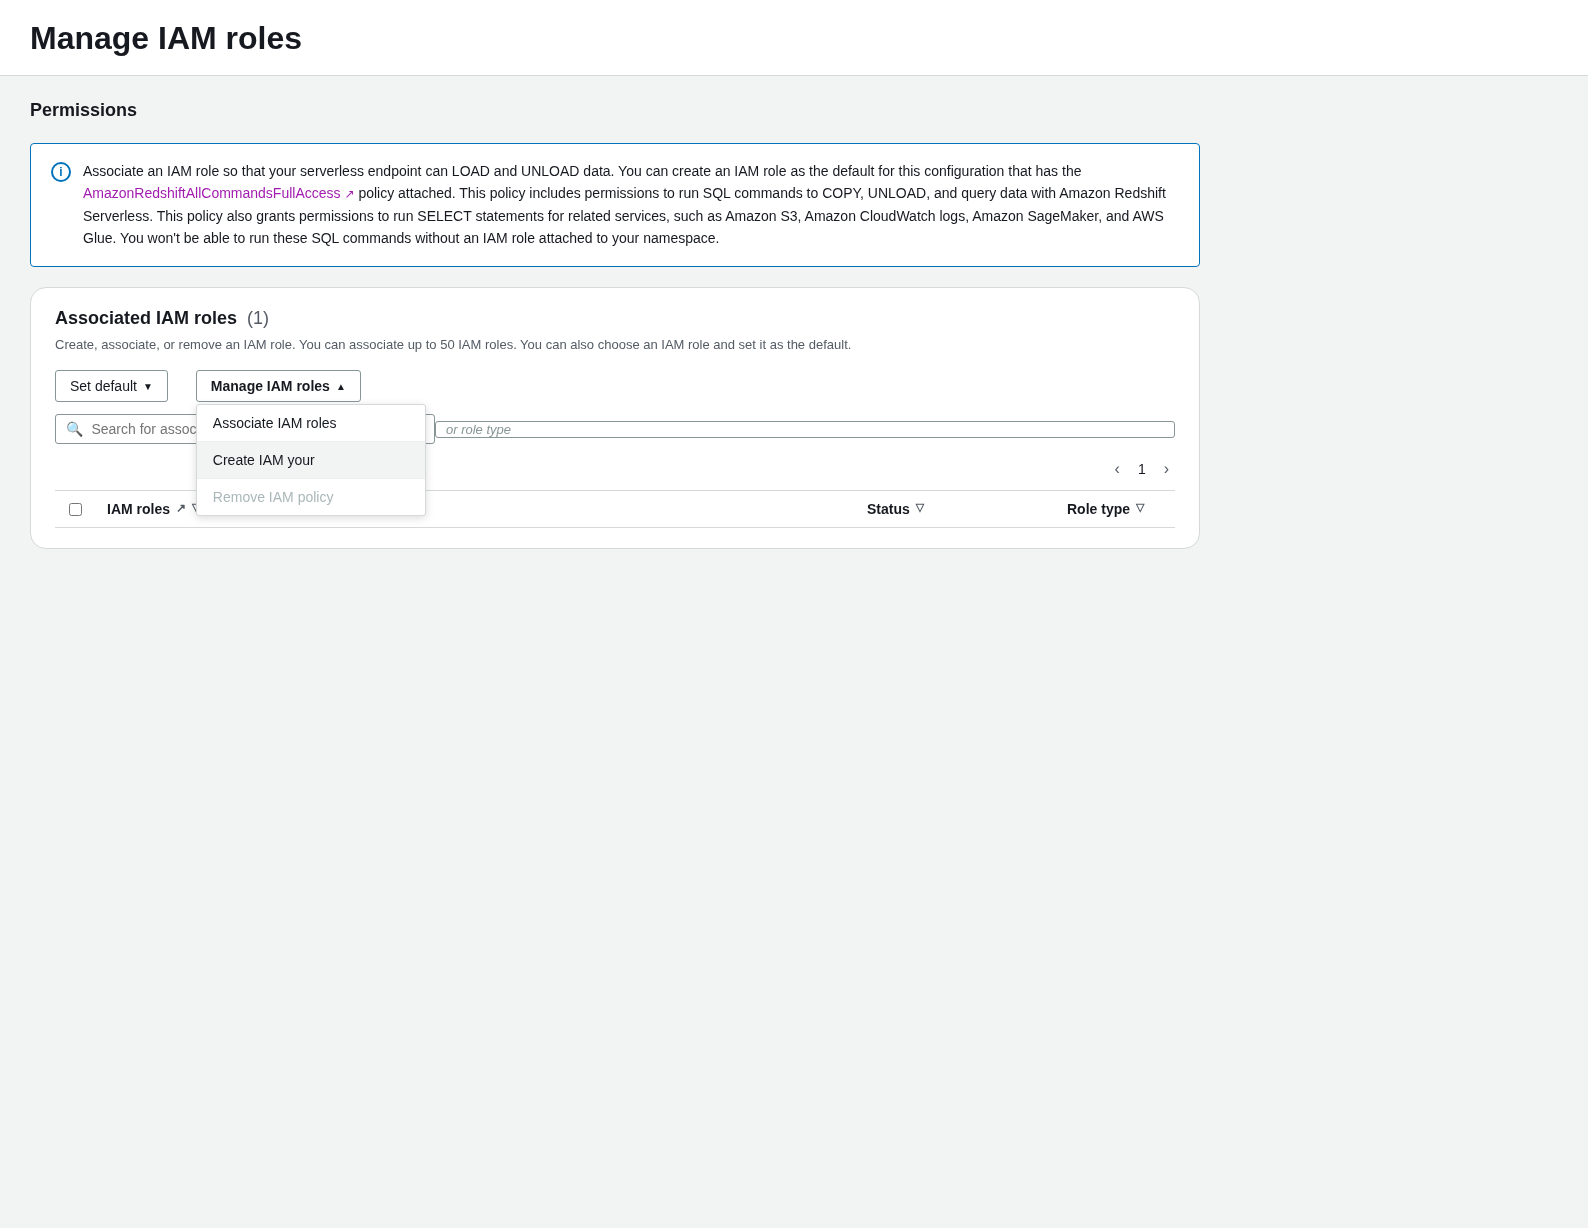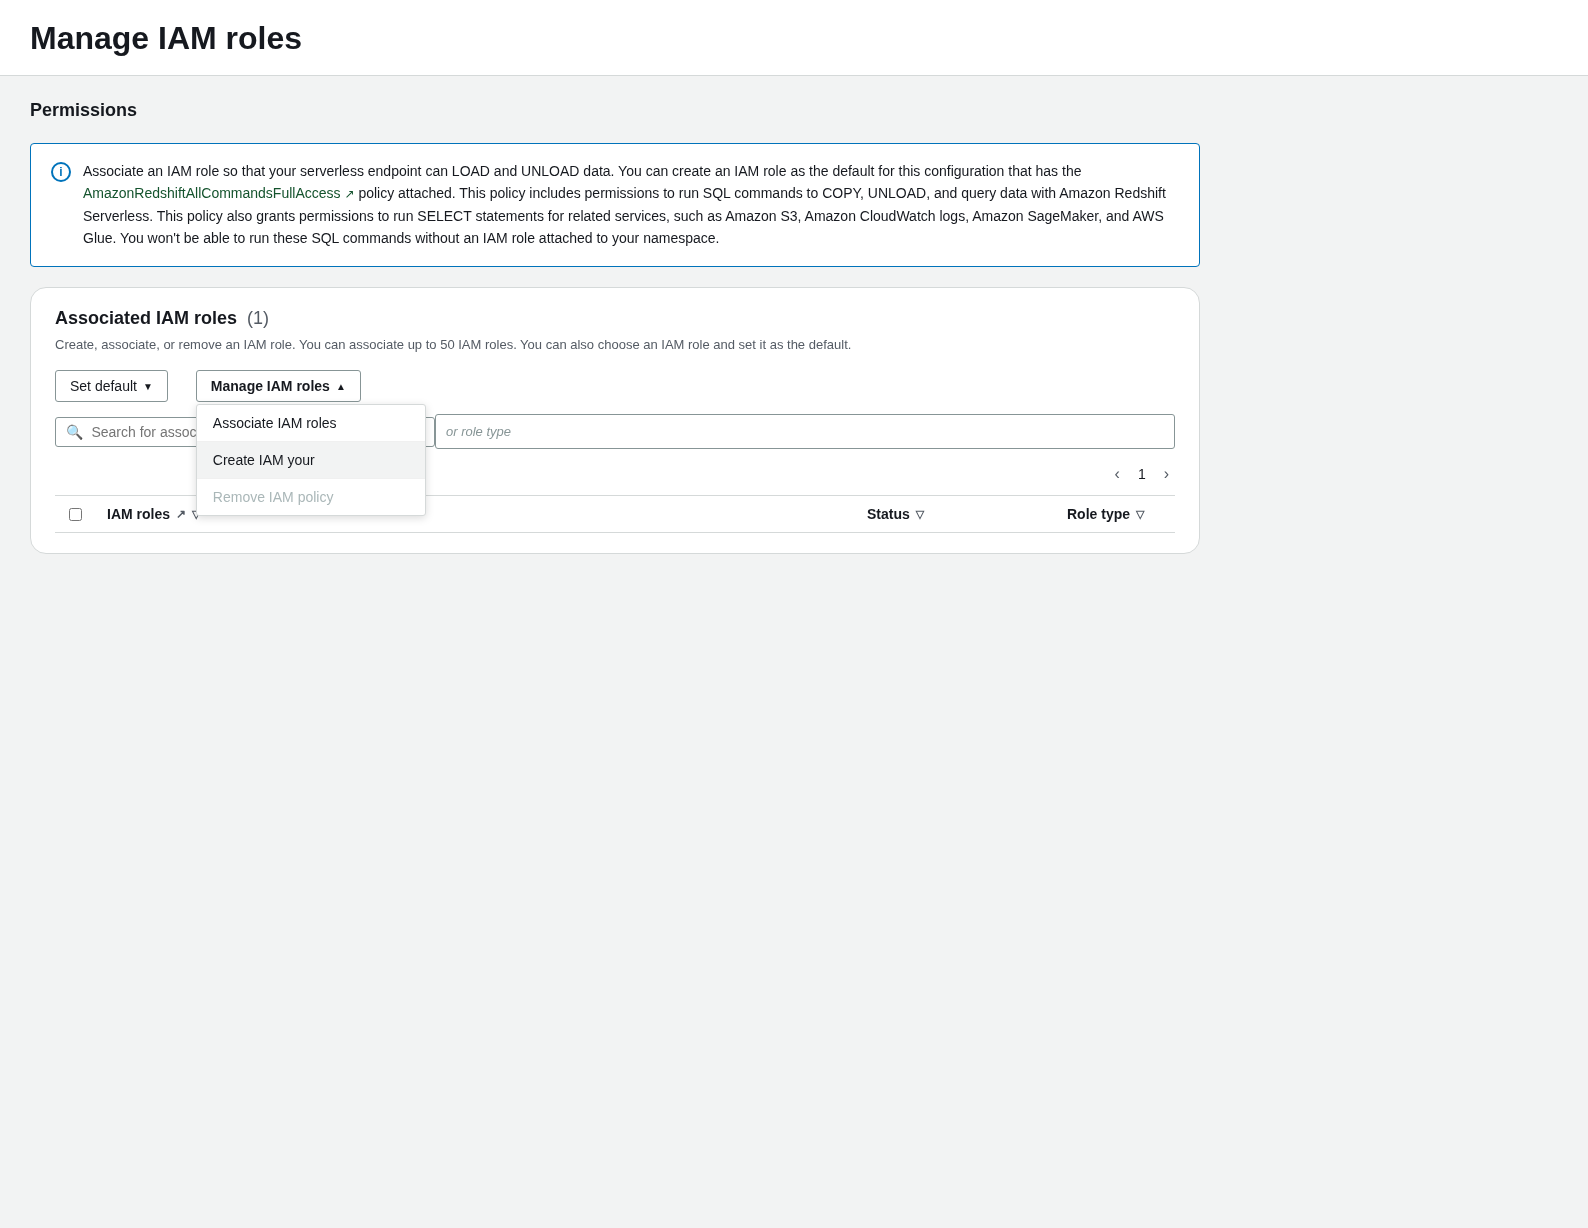--- a/index.html
+++ b/index.html
@@ -52,21 +52,21 @@
       font-size: 12px;
       font-weight: 700;
       margin-top: 2px;
     }
     .info-text {
       font-size: 14px;
       line-height: 1.6;
       color: #16191f;
     }
     .info-link {
-      color: #14532d;
+      color: #a21caf;
       text-decoration: none;
     }
     .associated-section {
       background: #fff;
       border: 1px solid #d5d9d9;
       border-radius: 16px;
       padding: 20px 24px;
     }
     .associated-title {
       font-size: 18px;
@@ -173,21 +173,21 @@
     }
     .search-right {
       flex: 1;
       border: 1px solid #879596;
       border-radius: 3px;
       padding: 6px 10px;
       font-size: 13px;
       color: #879596;
       font-style: italic;
       background: #fff;
-      height: 35px;
+      height: 17px;
       display: flex;
       align-items: center;
     }
     .pagination {
       display: flex;
       align-items: center;
       gap: 4px;
       justify-content: flex-end;
       margin-bottom: 8px;
     }
@@ -210,21 +210,21 @@
       border-top: 1px solid #d5d9d9;
       border-bottom: 1px solid #d5d9d9;
       background: #fff;
     }
     .th {
       padding: 10px 12px;
       font-size: 14px;
       font-weight: 700;
       color: #16191f;
       display: flex;
-      align-items: center;
+      align-items: flex-start;
       gap: 6px;
     }
     .th-checkbox {
       display: flex;
       align-items: center;
       justify-content: center;
     }
     .sort-icon {
       color: #545b64;
       font-size: 11px;

